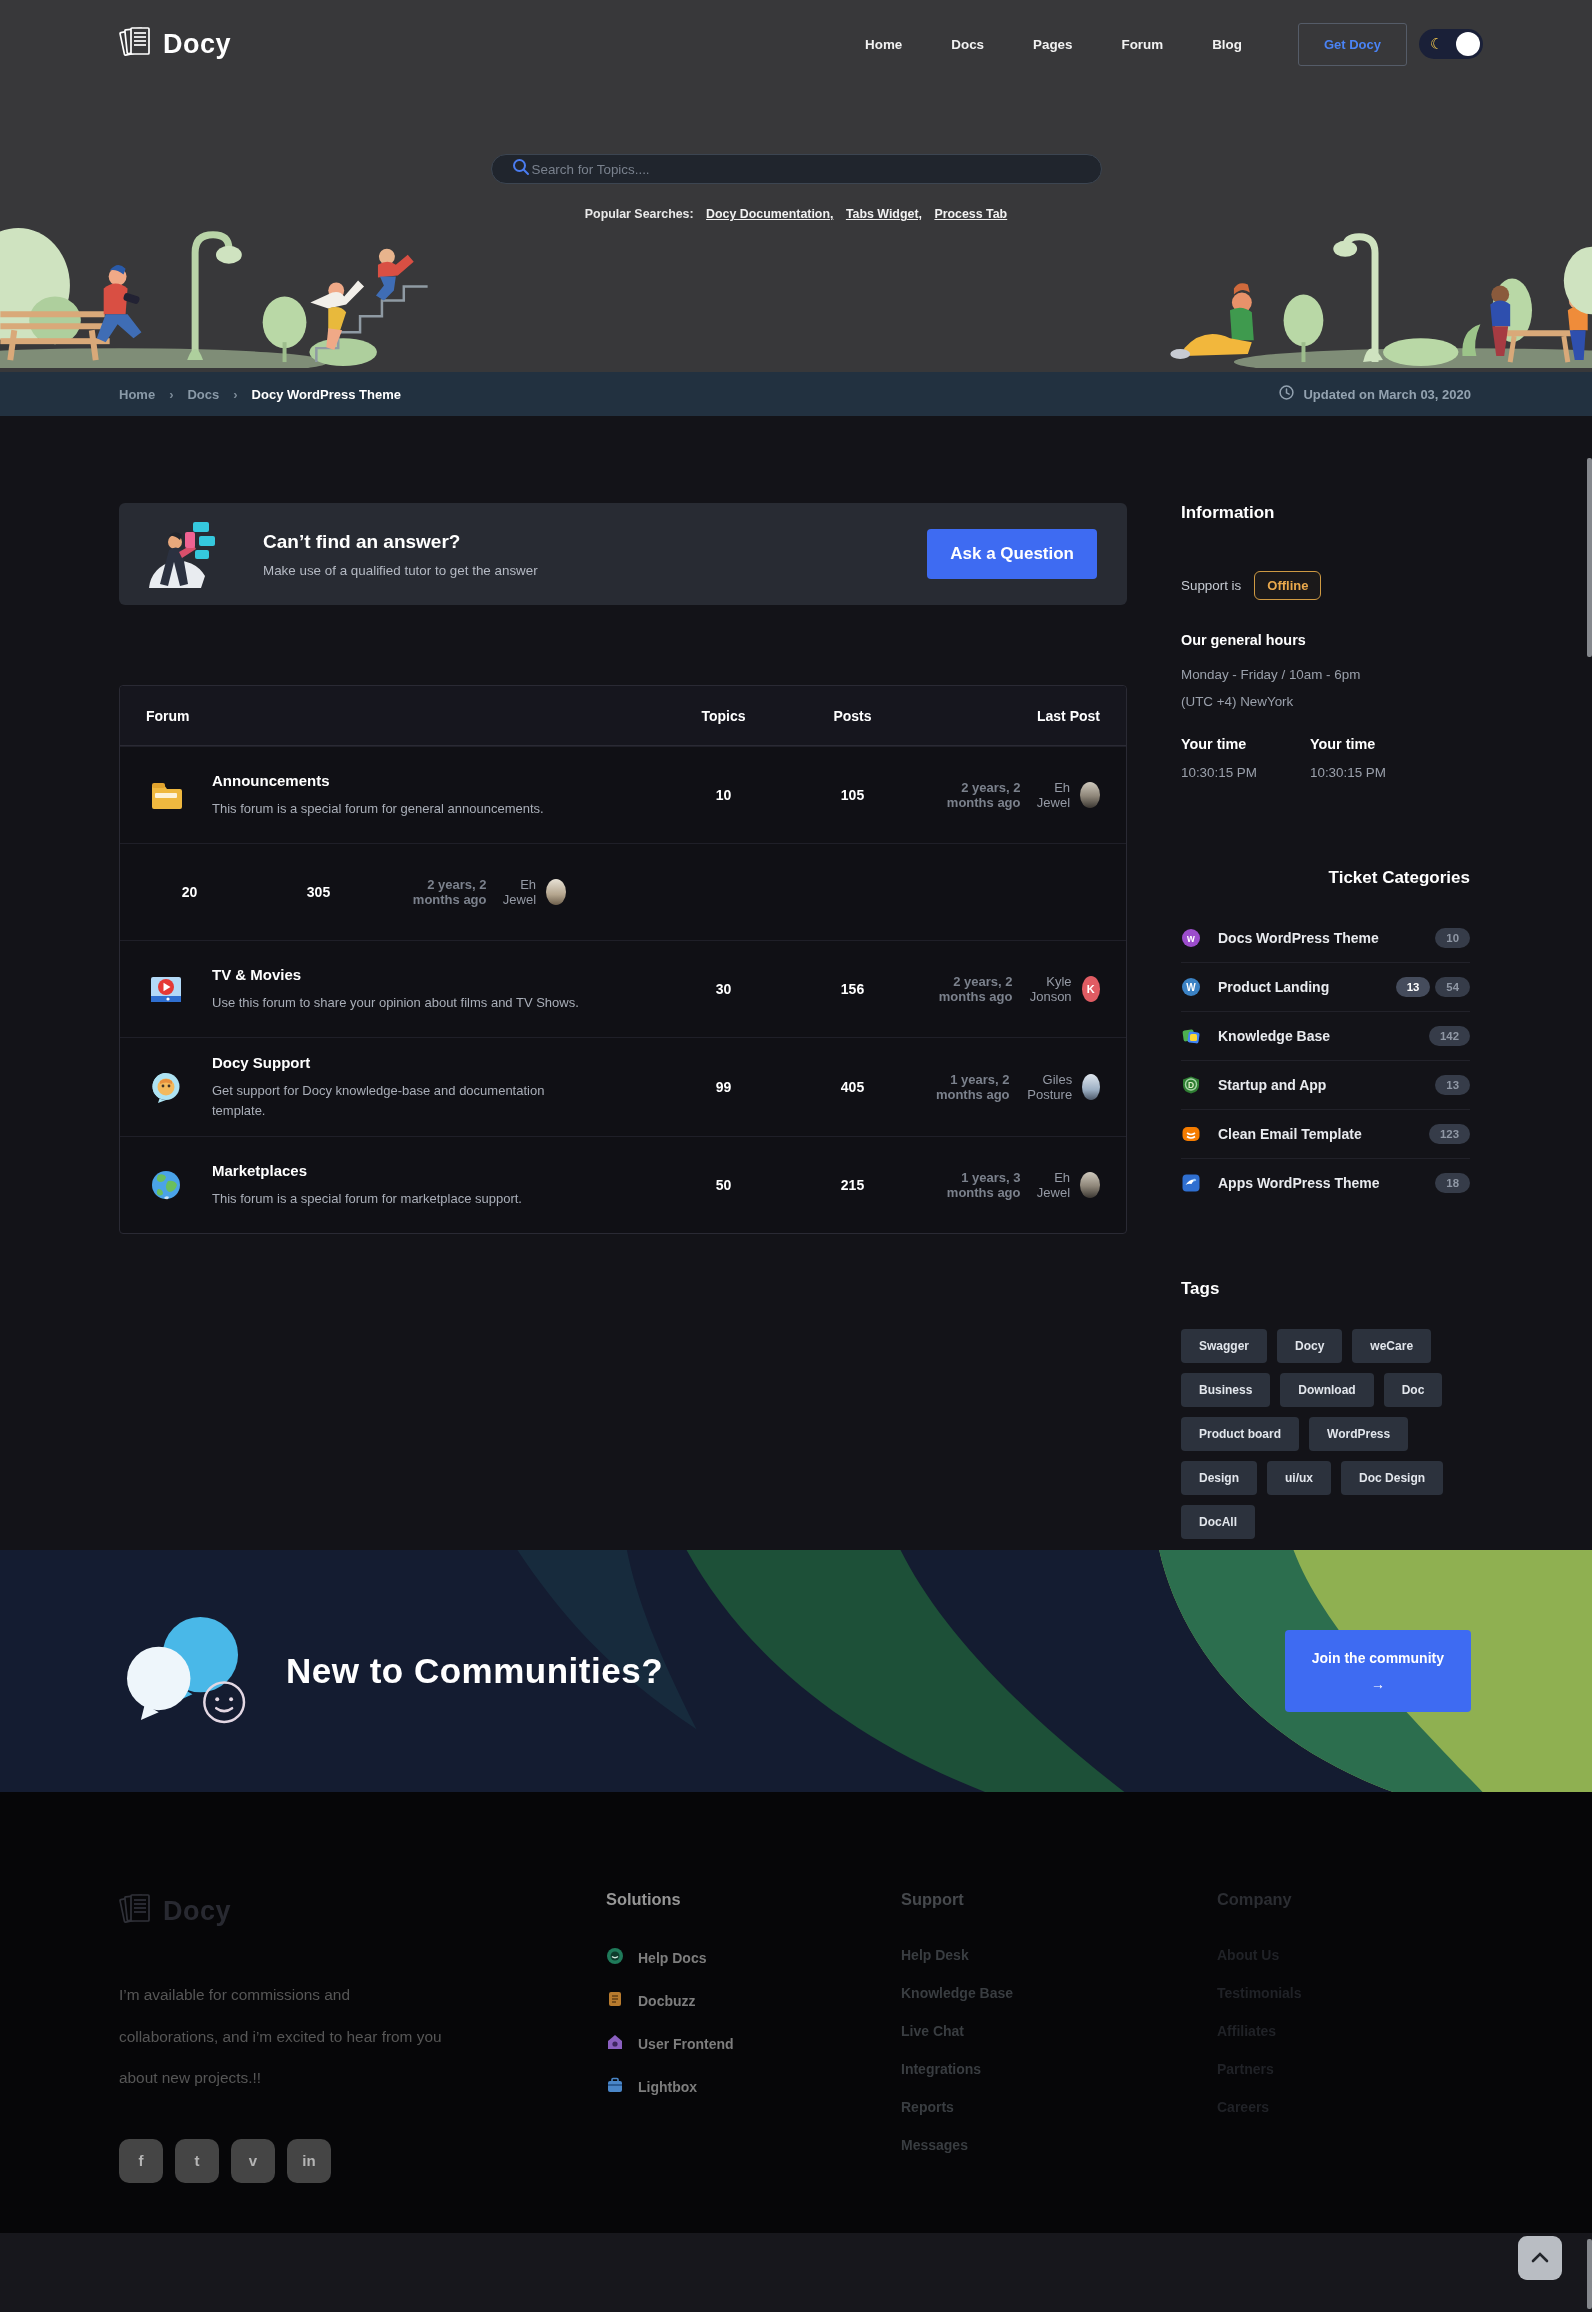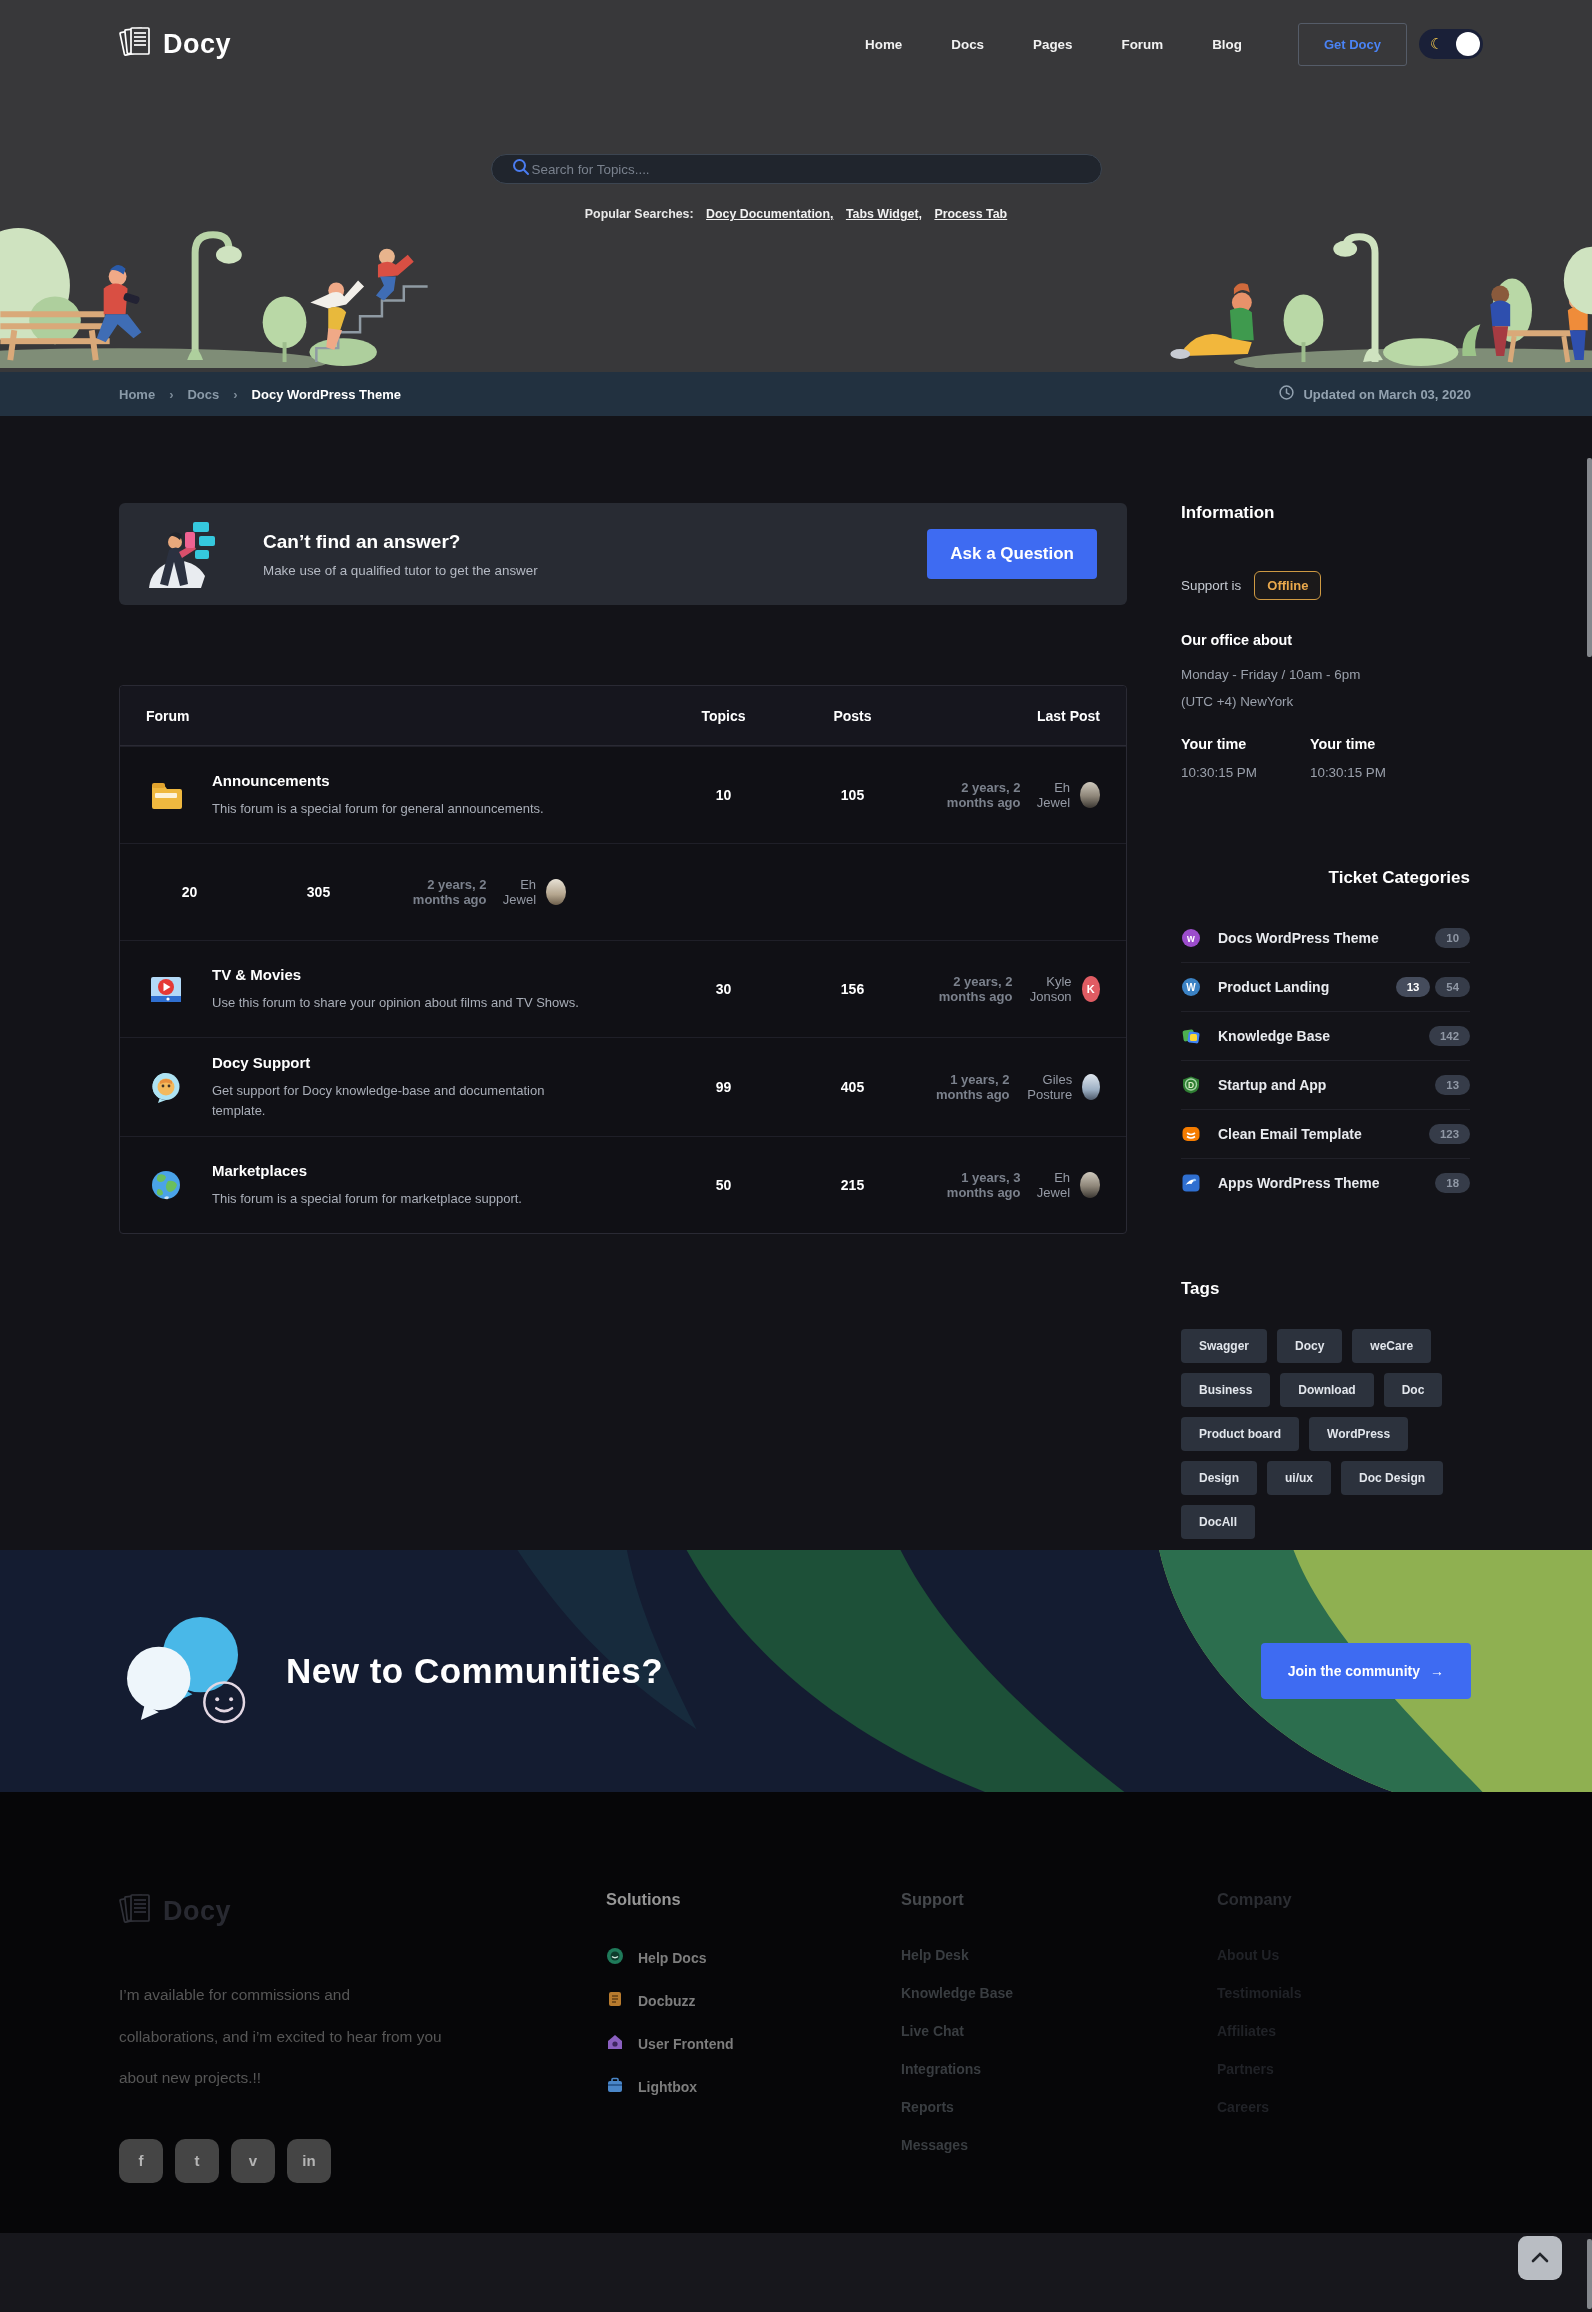--- a/index.html
+++ b/index.html
@@ -94,21 +94,21 @@
 
   .tags-title { margin-top:72px; }
   .taggrid { margin-top:30px; display:flex; flex-wrap:wrap; gap:10px; width:289px; }
   .tag { background:#2c323d; color:#e2e6ec; font-size:12px; font-weight:bold; padding:10px 18px; border-radius:4px; cursor:pointer; }
 
   
   .community { height:242px; background:#141c31; position:relative; overflow:hidden; }
   .community svg.bg { position:absolute; inset:0; }
   .comm-inner { position:relative; z-index:2; height:100%; display:flex; align-items:center; padding:0 121px 0 119px; }
   .comm-title { font-size:35px; font-weight:bold; margin-left:36px; letter-spacing:0.5px; }
-  .joinbtn { margin-left:auto; background:#3e6bf2; color:#fff; border:none; font-size:14px; font-weight:bold; padding:20px 27px; border-radius:4px; cursor:pointer; display:flex; align-items:center; gap:10px; }
+  .joinbtn { margin-left:auto; background:#3e6bf2; color:#fff; border:none; font-size:14px; font-weight:bold; padding:20px 27px; border-radius:4px; cursor:pointer; display:flex; align-items:center; gap:10px;flex-direction:column; }
 
   
   .footer { height:441px; background:#060608; padding:98px 119px 0; display:flex; }
   .fcol1 { width:328px; margin-right:159px; }
   .flogo { display:flex; align-items:center; gap:8px; opacity:.30; }
   .fabout { margin-top:42px; font-size:15.4px; color:#565656; line-height:2.7; }
   .socials { display:flex; gap:12px; margin-top:40px; }
   .social { width:44px; height:44px; border-radius:10px; background:#454545; display:flex; align-items:center; justify-content:center; color:#b5b5b5; font-size:15px; font-weight:bold; cursor:pointer; }
   .fcol { }
   .fcol2 { width:179px; margin-right:116px; }
@@ -430,21 +430,21 @@
         </div>
       </div>
     </div>
 
     <aside class="sidebar">
       <h3 class="sbtitle">Information</h3>
       <div class="suprow">
         <span class="suplabel">Support is</span>
         <span class="offline">Offline</span>
       </div>
-      <div class="office-title">Our office about</div>
+      <div class="office-title">Our general hours</div>
       <div class="office-hours">Monday - Friday / 10am - 6pm (UTC +4) NewYork</div>
       <div class="timegrid">
         <div class="timecol">
           <div class="timelabel">Your time</div>
           <div class="timeval">10:30:15 PM</div>
         </div>
         <div class="timecol">
           <div class="timelabel">Your time</div>
           <div class="timeval">10:30:15 PM</div>
         </div>

